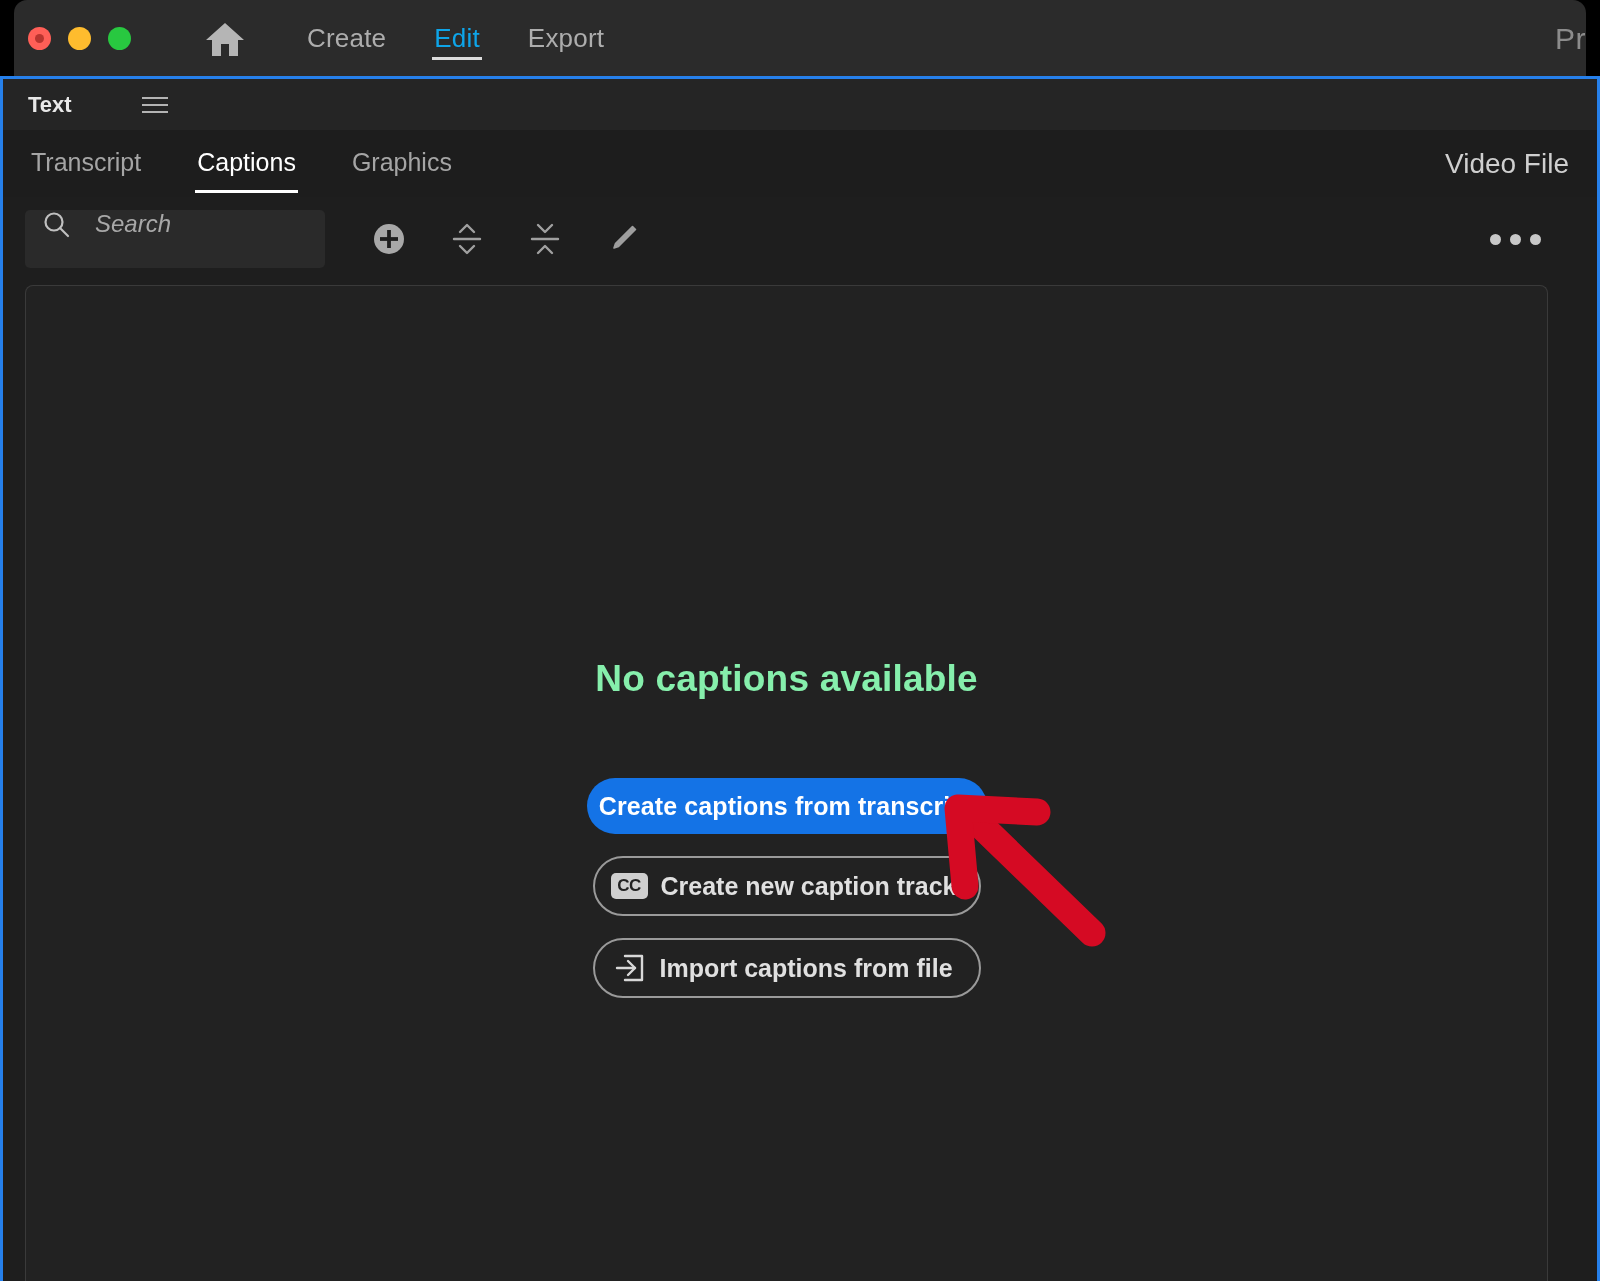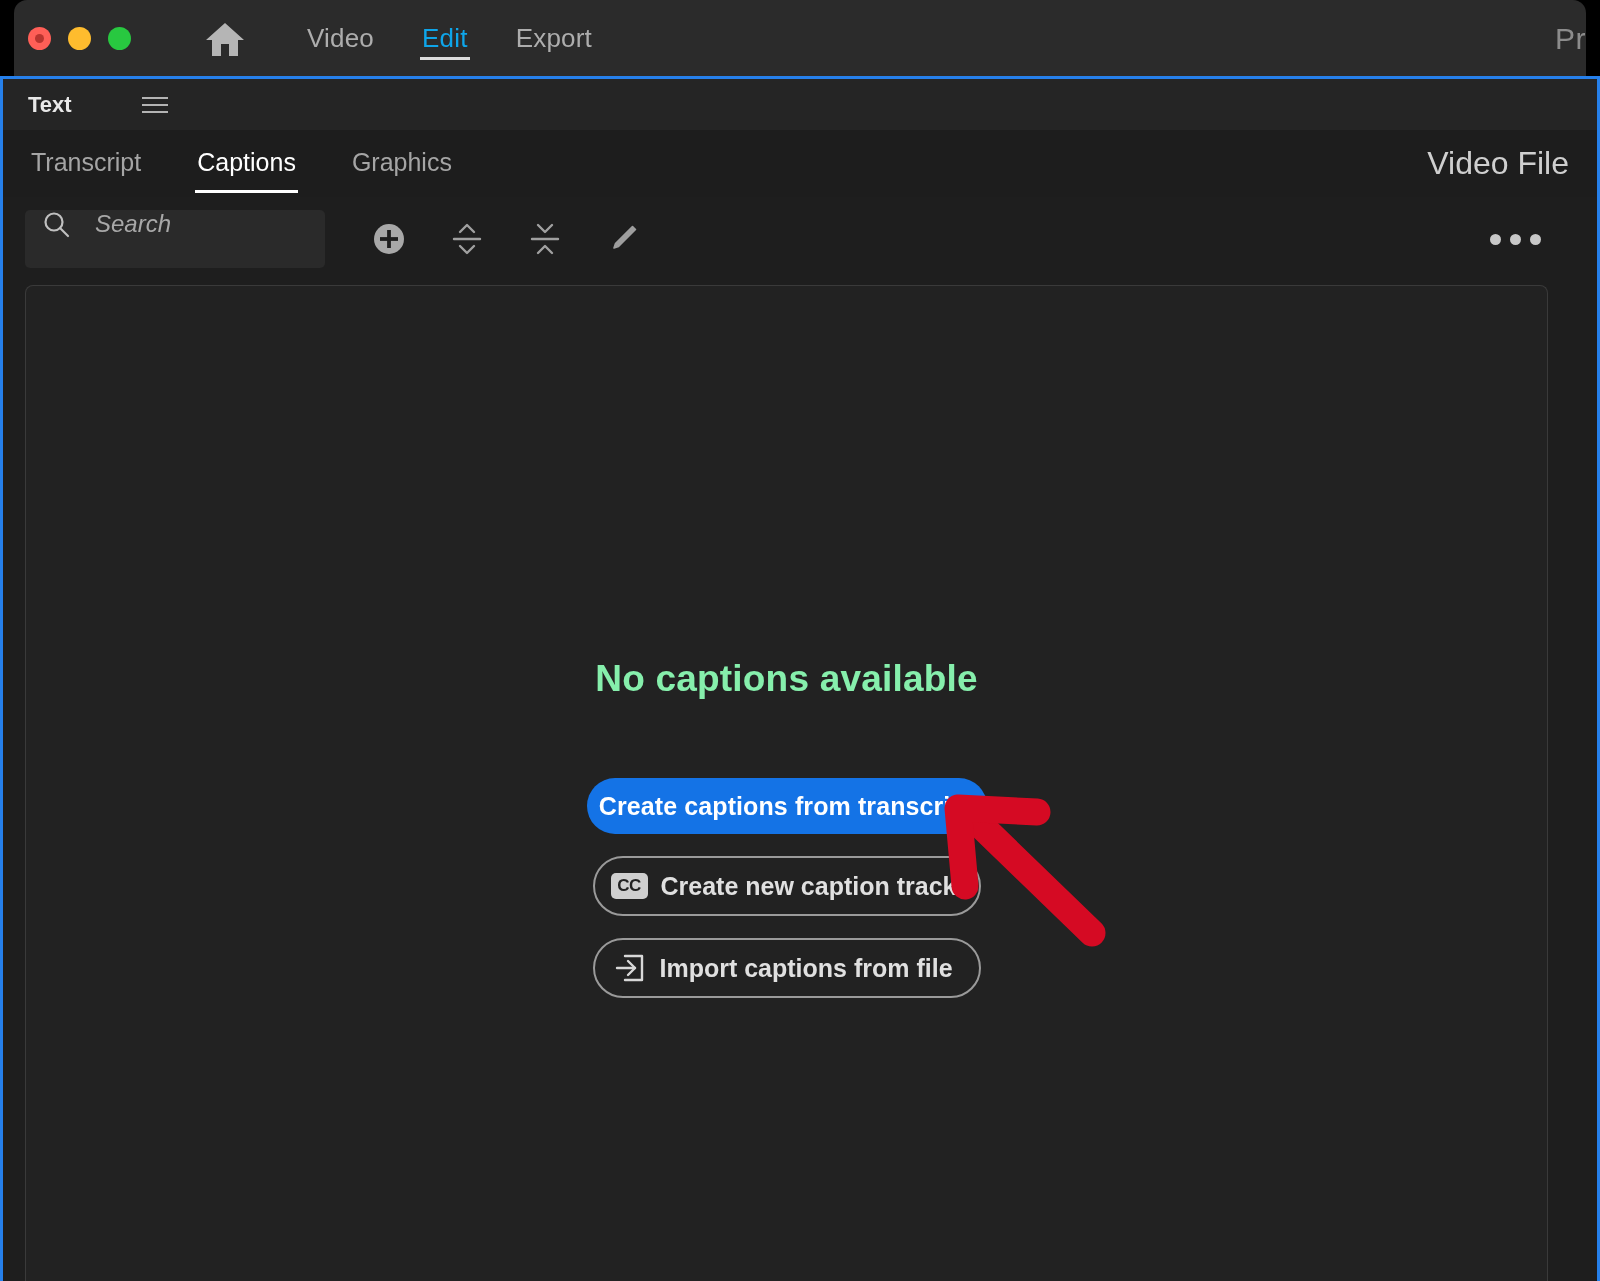--- a/index.html
+++ b/index.html
@@ -175,21 +175,21 @@
     content: "";
     position: absolute;
     left: 0; right: 0;
     bottom: 0px;
     height: 3px;
     background: #ffffff;
   }
   .video-file-label {
     margin-left: auto;
     margin-right: 28px;
-    font-size: 32px;
+    font-size: 28px;
     color: #cfcfcf;
     white-space: nowrap;
   }
 
   
   .toolbar {
     position: absolute;
     left: 0px;
     top: 118px;
     right: 0px;
@@ -360,21 +360,21 @@
       <div class="dot dot-max"></div>
     </div>
 
     <div class="home-icon-wrap">
       <svg width="42" height="38" viewBox="0 0 42 38">
         <path d="M21 3 L40 20 L34 20 L34 36 L25 36 L25 24 L17 24 L17 36 L8 36 L8 20 L2 20 Z" fill="#b5b5b5"></path>
       </svg>
     </div>
 
     <div class="nav-tabs">
-      <div class="nav-tab">Video</div>
+      <div class="nav-tab">Create</div>
       <div class="nav-tab active">Edit</div>
       <div class="nav-tab">Export</div>
     </div>
 
     <div class="app-abbrev">Pr</div>
   </div>
 
   <div class="panel-frame">
 
     <div class="panel-titlebar">

